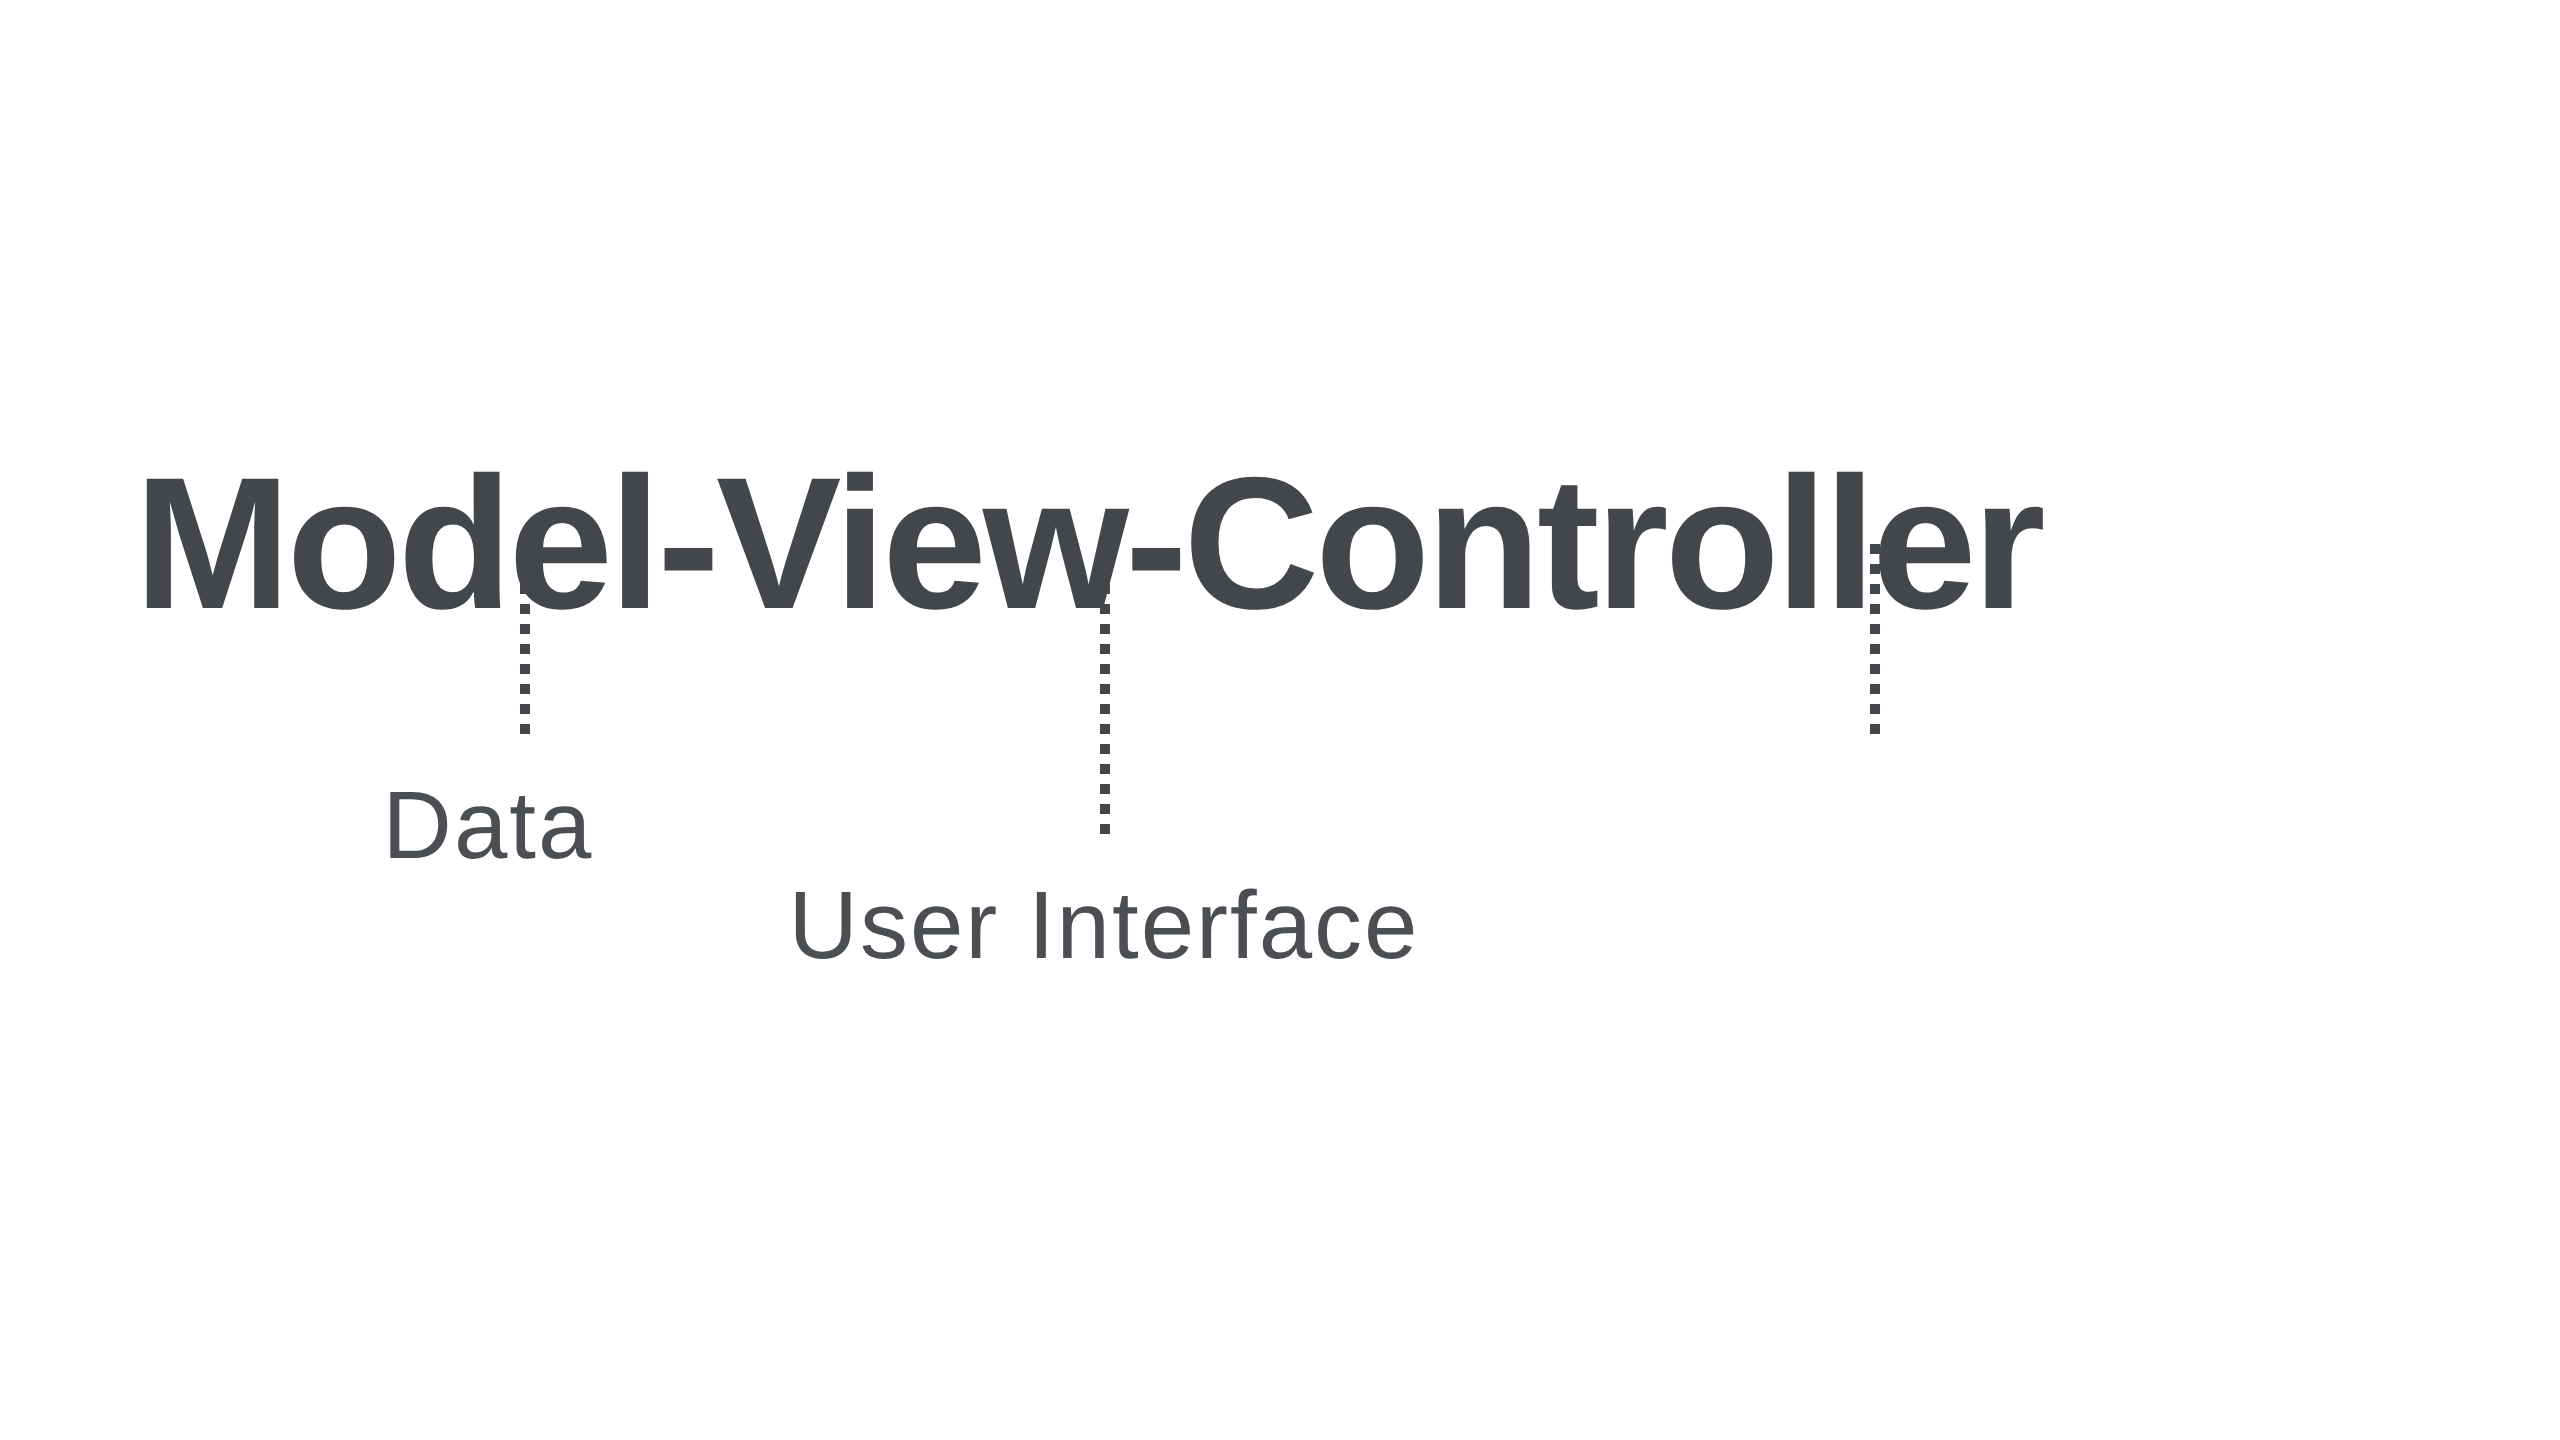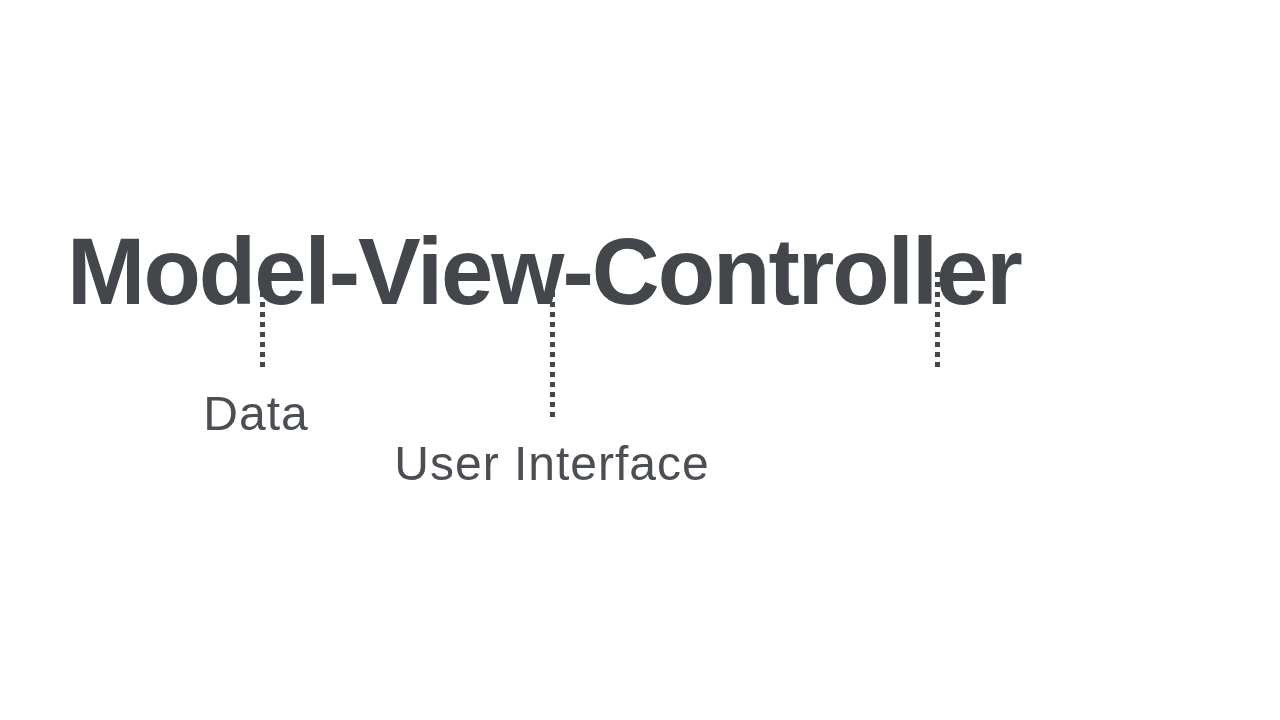--- a/index.html
+++ b/index.html
@@ -50,21 +50,21 @@
   .node-label {
     position: absolute;
     transform: translateX(-50%);
     font-size: 48px;
     font-weight: 400;
     letter-spacing: 1px;
     color: var(--label-ink, #4b4e53);
     white-space: nowrap;
     line-height: 1;
   }
-  .node-label.model { left: 256px; top: 390px; text-align: right; }
+  .node-label.model { left: 244px; top: 390px; text-align: right; }
   .node-label.view  { left: 552px; top: 440px; }
   .node-label.ctrl  { left: 929px; top: 389px; }
 </style>
 </head>
 <body style="--bg: #ffffff; --ink: #43464b; --label-ink: #4b4e53;">
 
 <div class="stage">
 
   <h1 class="title">Model-View-Controller</h1>
 

